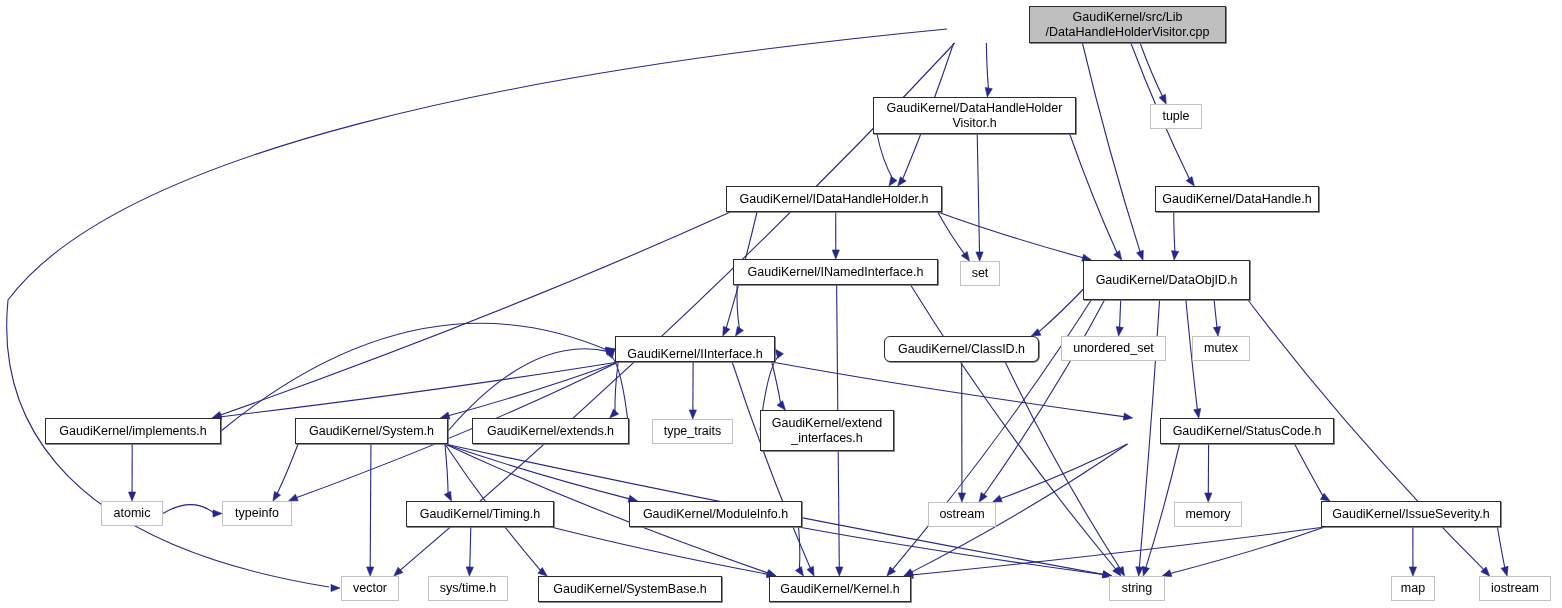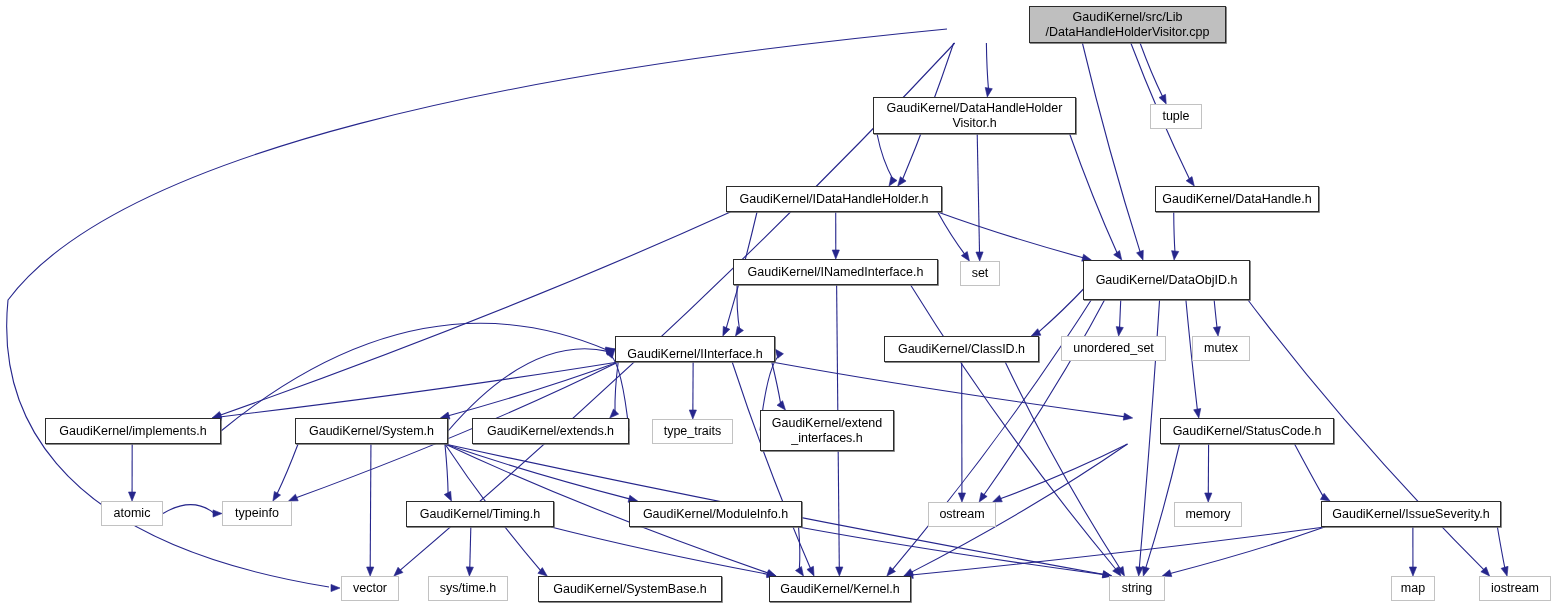--- a/index.html
+++ b/index.html
@@ -173,21 +173,21 @@
       </div>
       <div class="node std" style="left: 960px; top: 261px; width: 40px; height: 25px;">
         <span>set</span>
       </div>
       <div class="node hdr" style="left: 1083px; top: 260px; width: 167px; height: 40px;">
         <span>GaudiKernel/DataObjID.h</span>
       </div>
       <div class="node hdr" style="left: 615px; top: 336px; width: 160px; height: 26px; align-items: flex-end;">
         <span>GaudiKernel/IInterface.h</span>
       </div>
-      <div class="node hdr" style="left: 884px; top: 336px; width: 155px; height: 26px;">
+      <div class="node hdr" style="left: 884px; top: 336px; width: 155px; height: 26px; border-radius: 6px;">
         <span>GaudiKernel/ClassID.h</span>
       </div>
       <div class="node std" style="left: 1061px; top: 336px; width: 105px; height: 25px;">
         <span>unordered_set</span>
       </div>
       <div class="node std" style="left: 1192px; top: 336px; width: 58px; height: 25px;">
         <span>mutex</span>
       </div>
       <div class="node hdr" style="left: 45px; top: 418px; width: 176px; height: 26px;">
         <span>GaudiKernel/implements.h</span>

